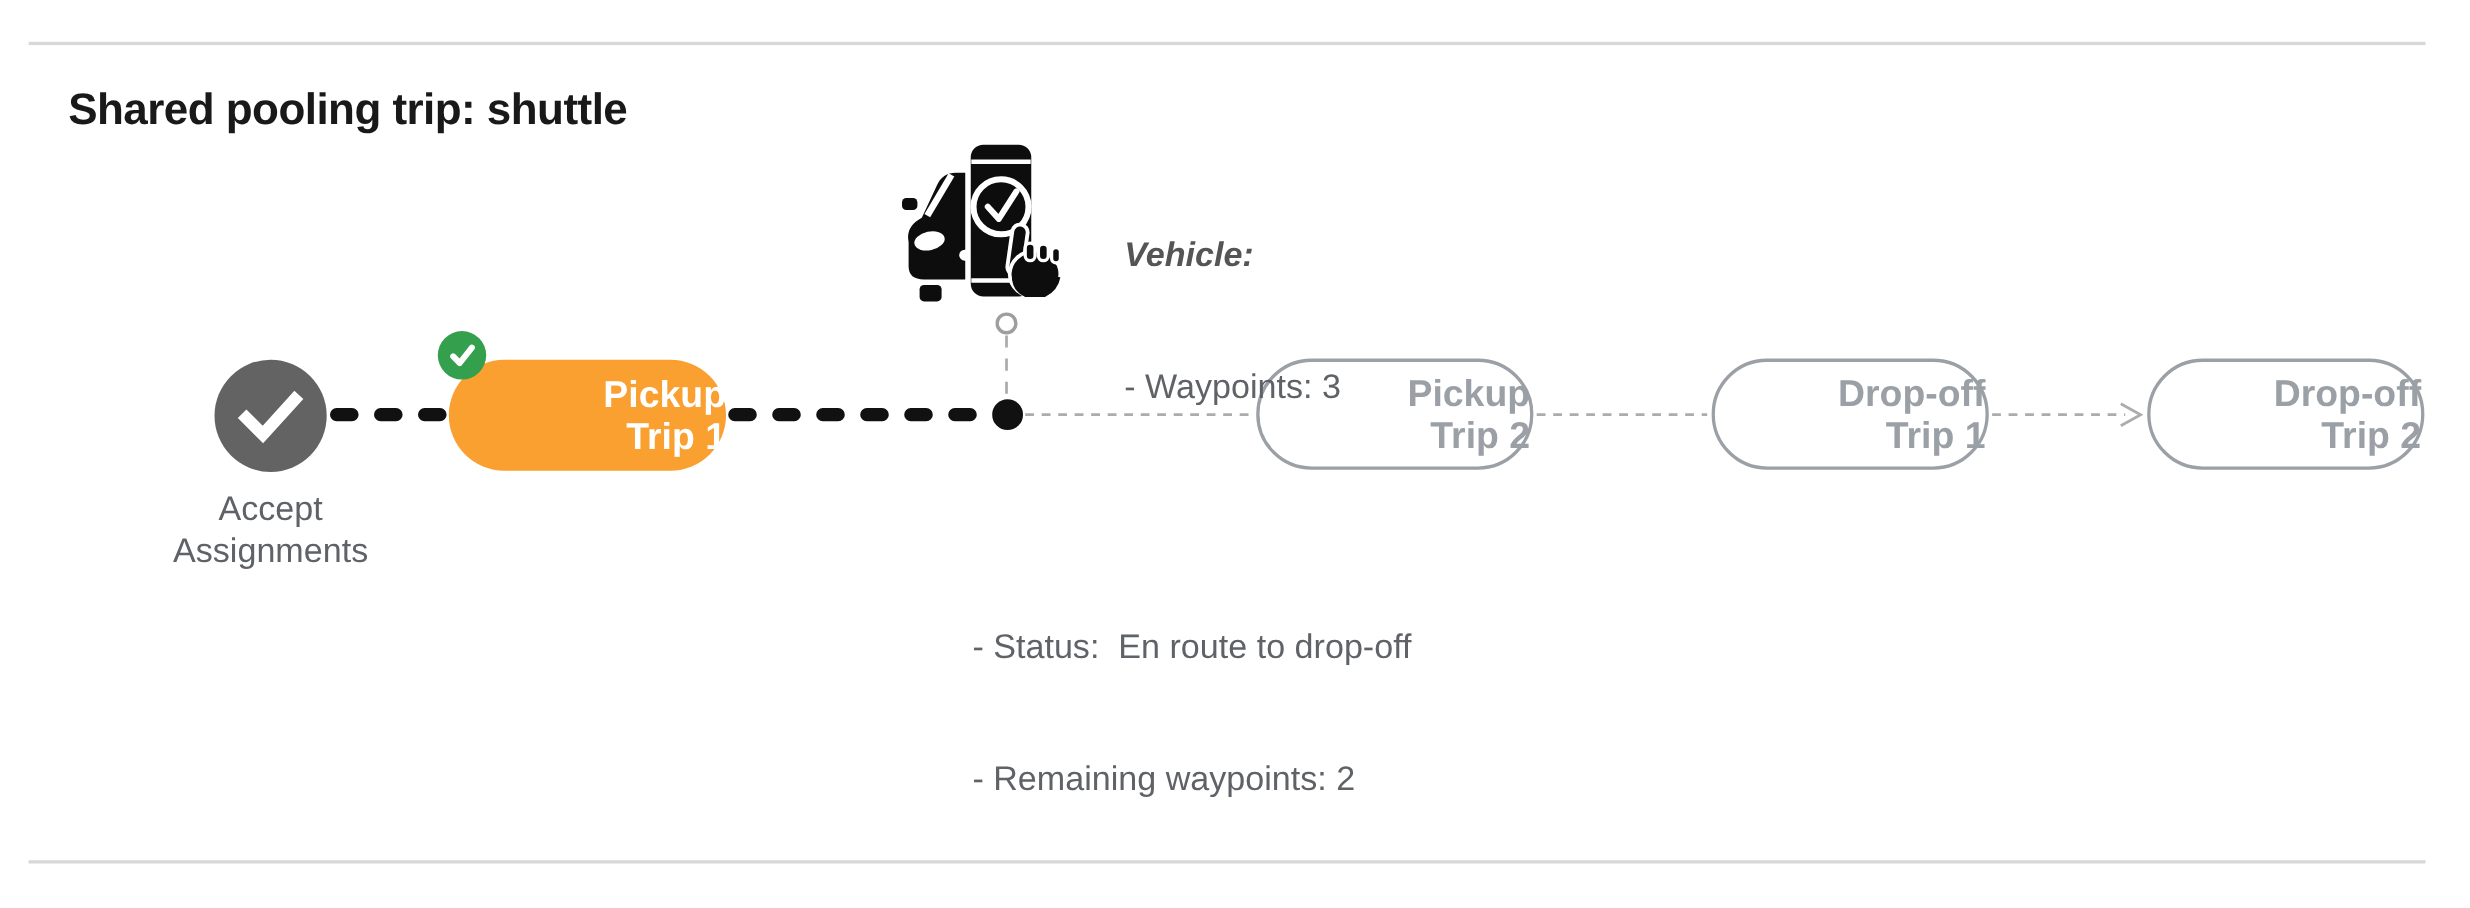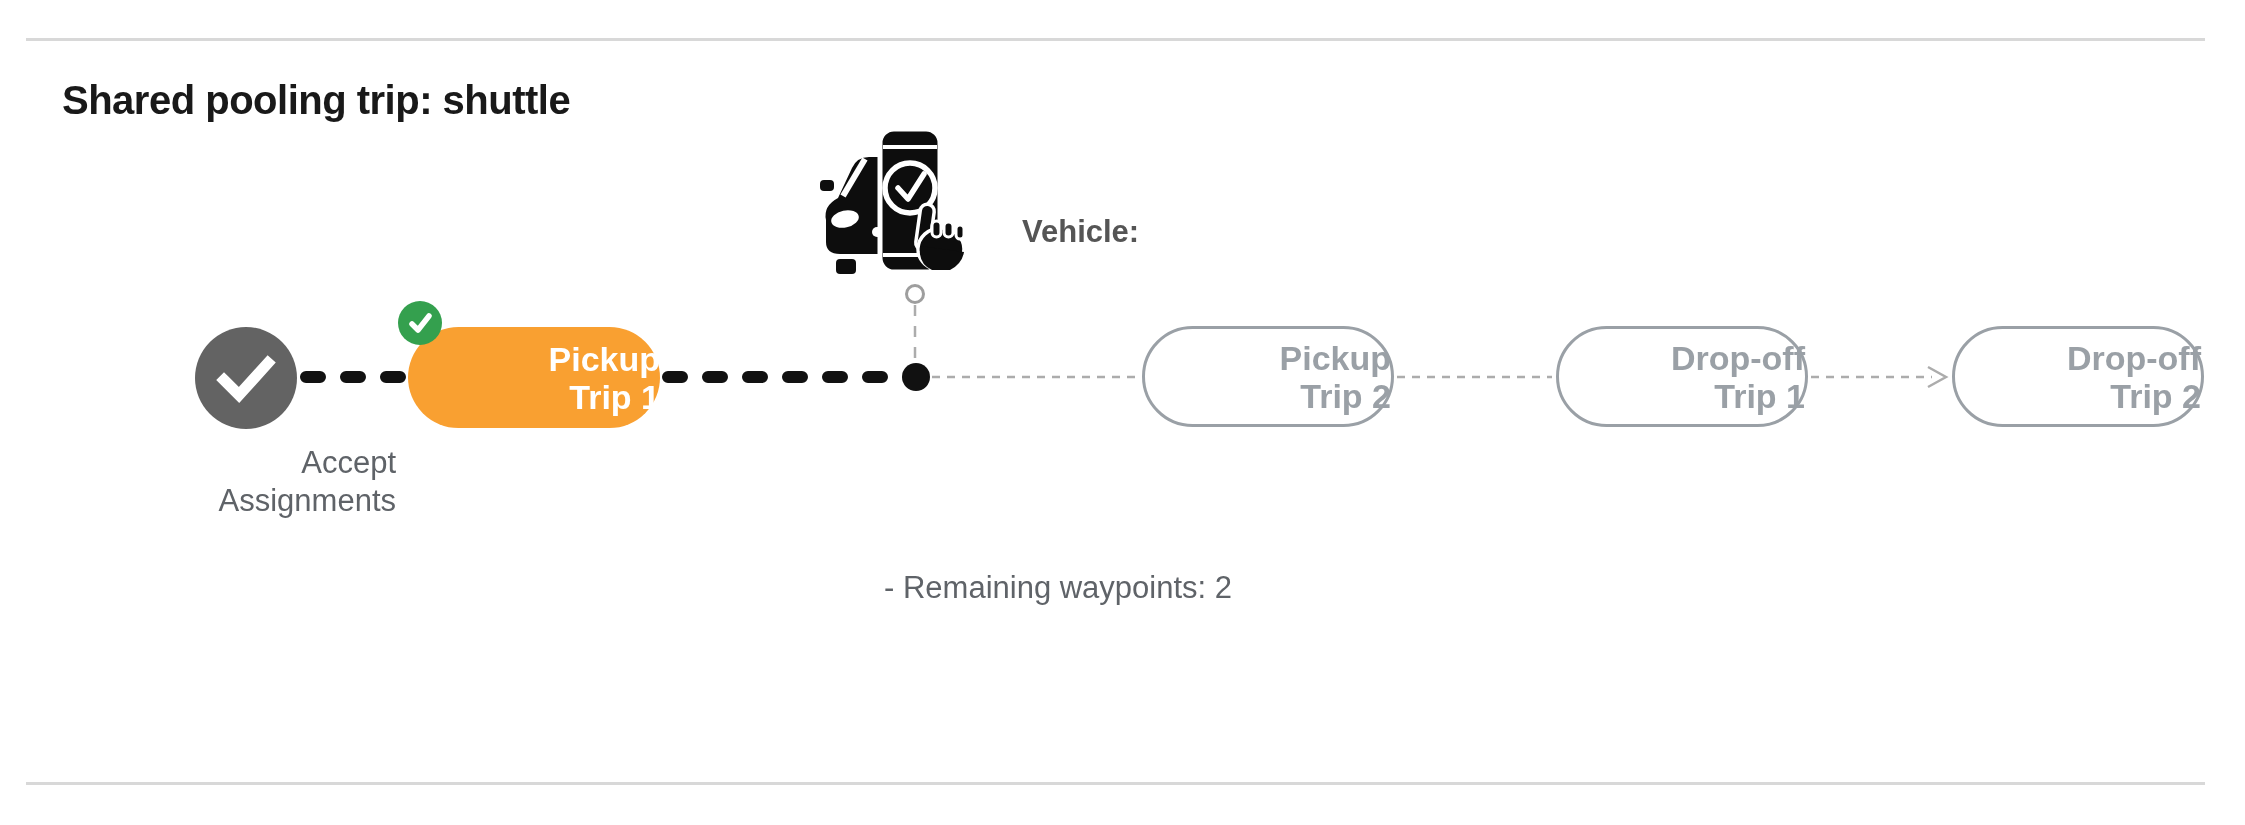--- a/index.html
+++ b/index.html
@@ -25,21 +25,21 @@
   .v-dash{stroke:var(--connector-gray,#ACACAC); stroke-width:2.5; stroke-dasharray:11 10;}
   .open-circle{fill:#ffffff; stroke:#9e9e9e; stroke-width:3;}
   .current-dot{fill:var(--connector-black,#111);}
   .arrowhead{stroke:var(--connector-gray,#ACACAC); stroke-width:2.5; fill:none;}
 
   .node-circle{
     position:absolute; left:195px; top:327px; width:102px; height:102px; border-radius:50%;
     background:var(--node-gray,#636363); display:flex; align-items:center; justify-content:center;
   }
   .node-label{
-    position:absolute; left:96px; top:444px; width:300px; text-align:right;
+    position:absolute; left:96px; top:444px; width:300px; text-align:center;
     font-size:31px; line-height:38px; color:var(--text-gray,#5F6368);
   }
   .pill{
     position:absolute; width:252px; height:101px; border-radius:51px; box-sizing:border-box;
     display:flex; flex-direction:column; align-items:flex-end; justify-content:center;
     font-size:34px; line-height:38px; font-weight:700; text-align:center;
   }
   .pill.current{left:408px; top:327px; background:var(--orange,#F9A031); color:#ffffff;}
   .pill.upcoming{background:#ffffff; border:3.5px solid var(--pill-gray,#9AA0A6); color:var(--pill-gray,#9AA0A6);}
   .pill.p2{left:1142px; top:326px;}
@@ -47,21 +47,21 @@
   .pill.p4{left:1952px; top:326px;}
   .badge{
     position:absolute; left:398px; top:301px; width:44px; height:44px; border-radius:50%;
     background:var(--green,#34A04E); display:flex; align-items:center; justify-content:center;
   }
   .vehicle-icon{position:absolute; left:820px; top:124px; width:152px; height:156px;}
   .info{
     position:absolute; font-size:31px; line-height:40px; color:var(--text-gray,#5F6368);
     white-space:pre-wrap;
   }
-  .info .h{font-weight:700; color:#555555;}
+  .info .h{font-weight:700; color:#555555;font-style:italic;}
   .vehicle-info{left:1022px; top:132px;}
   .trip-info{left:884px; top:488px;}
 </style>
 </head>
 <body>
 
 <div class="page">
 
   <div class="divider top"></div>
   <div class="divider bottom"></div>
@@ -142,22 +142,24 @@
         <rect x="112" y="97" width="9" height="16" rx="4.5" fill="var(--ink,#0D0D0D)" stroke="#ffffff" stroke-width="3"></rect>
         <rect x="124" y="98" width="9" height="15" rx="4.5" fill="var(--ink,#0D0D0D)" stroke="#ffffff" stroke-width="3"></rect>
         <rect x="136" y="101" width="8" height="14" rx="4" fill="var(--ink,#0D0D0D)" stroke="#ffffff" stroke-width="3"></rect>
         <path d="M100 122 Q98 140 112 146 L130 146 Q142 140 144 128" fill="var(--ink,#0D0D0D)"></path>
       </g>
     </svg>
   </div>
 
   <div class="info vehicle-info">
     <div class="h">Vehicle:</div>
+    <div>- Waypoints: 3</div>
   </div>
 
   <div class="info trip-info">
+    <div>- Status:  En route to drop-off</div>
     <div>- Remaining waypoints: 2</div>
     
     
     
   </div>
 
 </div>
 
 </body></html>

